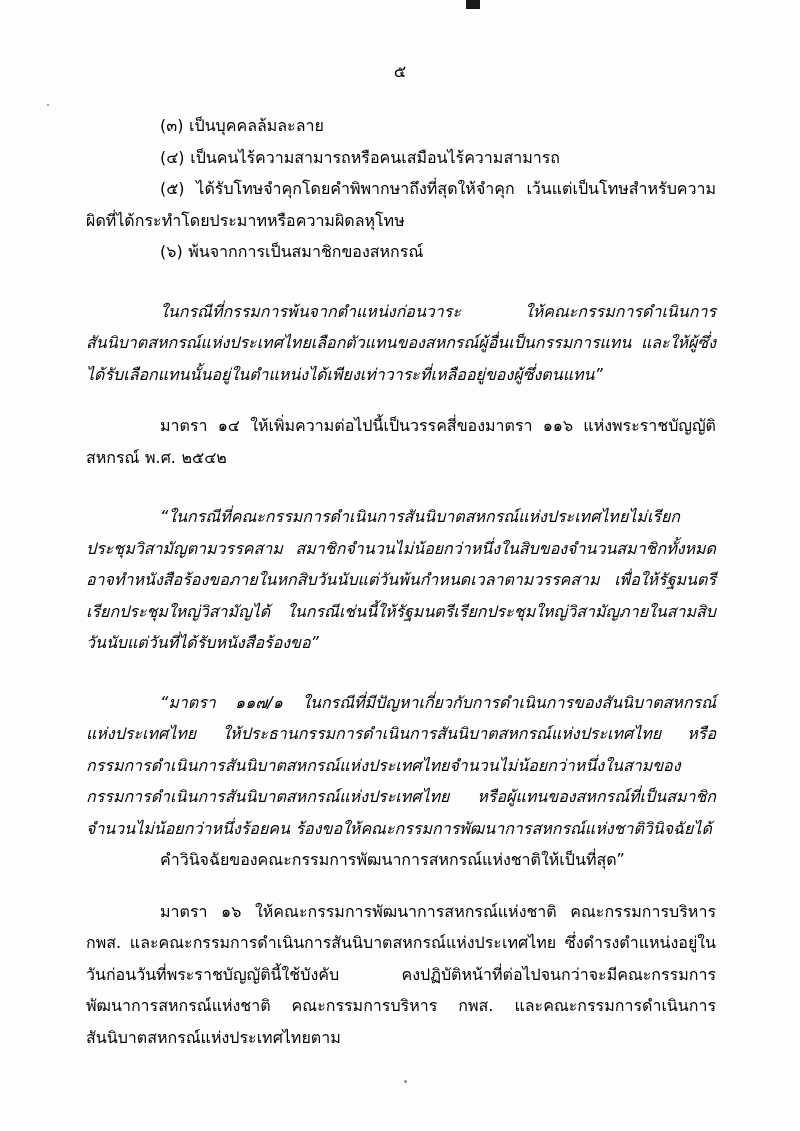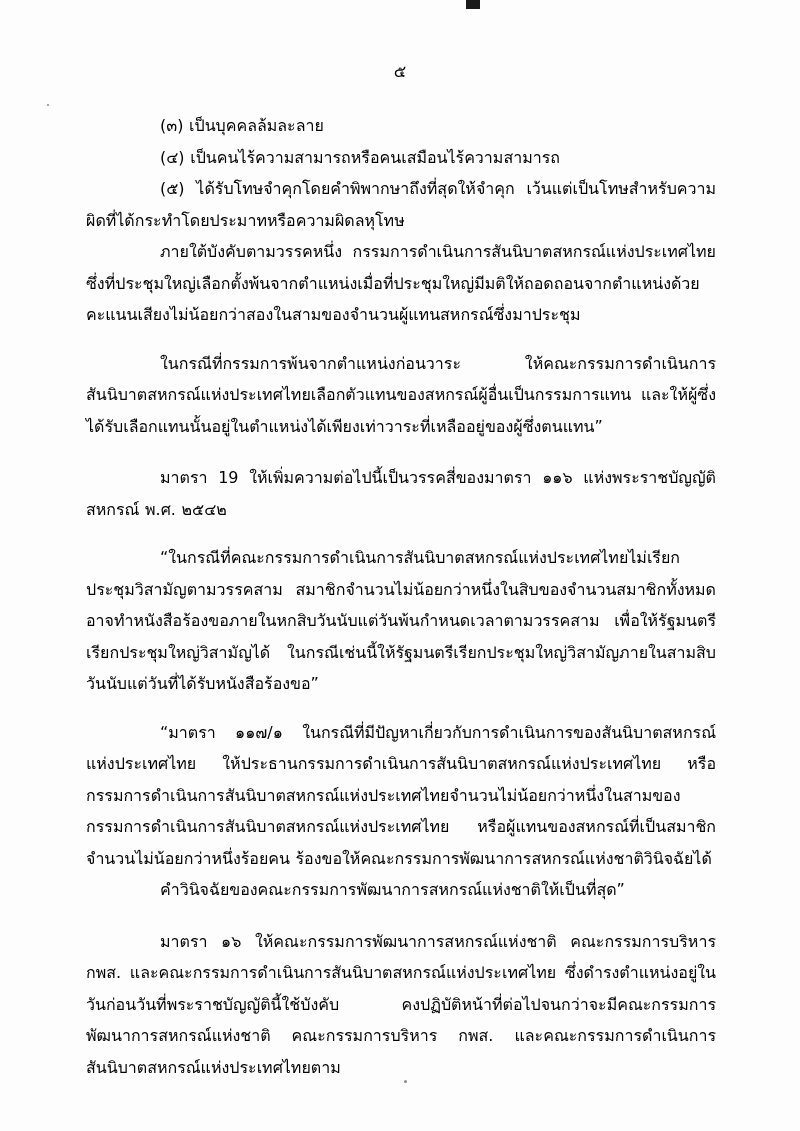--- a/index.html
+++ b/index.html
@@ -63,43 +63,44 @@
     line-height: 31.5px;
     text-align: justify;
     text-justify: inter-word;
     margin: 0;
     word-spacing: 0.5px;
   }
   .para.indent {
     text-indent: 74px;
   }
   .para.gap-top {
-    margin-top: 17px;
+    margin-top: 28px;
+    font-style: italic;
   }
   .para.gap-top-lg {
     margin-top: 20px;
   }
 </style>
 </head>
 <body>
 
 <div class="page">
 
   <div class="scan-mark"></div>
   <div class="speck s1"></div>
   <div class="speck s2"></div>
 
   <div class="page-number">๕</div>
 
   <div class="body-text">
     <p class="para indent">(๓) เป็นบุคคลล้มละลาย</p>
     <p class="para indent">(๔) เป็นคนไร้ความสามารถหรือคนเสมือนไร้ความสามารถ</p>
     <p class="para indent">(๕) ได้รับโทษจำคุกโดยคำพิพากษาถึงที่สุดให้จำคุก เว้นแต่เป็นโทษสำหรับความผิดที่ได้กระทำโดยประมาทหรือความผิดลหุโทษ</p>
-    <p class="para indent">ภายใต้บังคับตามวรรคหนึ่ง กรรมการดำเนินการสันนิบาตสหกรณ์แห่งประเทศไทย ซึ่งที่ประชุมใหญ่เลือกตั้งพ้นจากตำแหน่งเมื่อที่ประชุมใหญ่มีมติให้ถอดถอนจากตำแหน่งด้วยคะแนนเสียงไม่น้อยกว่าสองในสามของจำนวนผู้แทนสหกรณ์ซึ่งมาประชุม</p>
+    <p class="para indent">(๖) พ้นจากการเป็นสมาชิกของสหกรณ์</p>
     <p class="para indent gap-top">ในกรณีที่กรรมการพ้นจากตำแหน่งก่อนวาระ ให้คณะกรรมการดำเนินการสันนิบาตสหกรณ์แห่งประเทศไทยเลือกตัวแทนของสหกรณ์ผู้อื่นเป็นกรรมการแทน และให้ผู้ซึ่งได้รับเลือกแทนนั้นอยู่ในตำแหน่งได้เพียงเท่าวาระที่เหลืออยู่ของผู้ซึ่งตนแทน”</p>
-    <p class="para indent gap-top-lg">มาตรา 19 ให้เพิ่มความต่อไปนี้เป็นวรรคสี่ของมาตรา ๑๑๖ แห่งพระราชบัญญัติสหกรณ์ พ.ศ. ๒๕๔๒</p>
+    <p class="para indent gap-top-lg">มาตรา ๑๔ ให้เพิ่มความต่อไปนี้เป็นวรรคสี่ของมาตรา ๑๑๖ แห่งพระราชบัญญัติสหกรณ์ พ.ศ. ๒๕๔๒</p>
     <p class="para indent gap-top">“ในกรณีที่คณะกรรมการดำเนินการสันนิบาตสหกรณ์แห่งประเทศไทยไม่เรียกประชุมวิสามัญตามวรรคสาม สมาชิกจำนวนไม่น้อยกว่าหนึ่งในสิบของจำนวนสมาชิกทั้งหมด อาจทำหนังสือร้องขอภายในหกสิบวันนับแต่วันพ้นกำหนดเวลาตามวรรคสาม เพื่อให้รัฐมนตรีเรียกประชุมใหญ่วิสามัญได้ ในกรณีเช่นนี้ให้รัฐมนตรีเรียกประชุมใหญ่วิสามัญภายในสามสิบวันนับแต่วันที่ได้รับหนังสือร้องขอ”</p>
     <p class="para indent gap-top">“มาตรา ๑๑๗/๑ ในกรณีที่มีปัญหาเกี่ยวกับการดำเนินการของสันนิบาตสหกรณ์แห่งประเทศไทย ให้ประธานกรรมการดำเนินการสันนิบาตสหกรณ์แห่งประเทศไทย หรือกรรมการดำเนินการสันนิบาตสหกรณ์แห่งประเทศไทยจำนวนไม่น้อยกว่าหนึ่งในสามของกรรมการดำเนินการสันนิบาตสหกรณ์แห่งประเทศไทย หรือผู้แทนของสหกรณ์ที่เป็นสมาชิกจำนวนไม่น้อยกว่าหนึ่งร้อยคน ร้องขอให้คณะกรรมการพัฒนาการสหกรณ์แห่งชาติวินิจฉัยได้</p>
     <p class="para indent">คำวินิจฉัยของคณะกรรมการพัฒนาการสหกรณ์แห่งชาติให้เป็นที่สุด”</p>
     <p class="para indent gap-top-lg">มาตรา ๑๖ ให้คณะกรรมการพัฒนาการสหกรณ์แห่งชาติ คณะกรรมการบริหาร กพส. และคณะกรรมการดำเนินการสันนิบาตสหกรณ์แห่งประเทศไทย ซึ่งดำรงตำแหน่งอยู่ในวันก่อนวันที่พระราชบัญญัตินี้ใช้บังคับ คงปฏิบัติหน้าที่ต่อไปจนกว่าจะมีคณะกรรมการพัฒนาการสหกรณ์แห่งชาติ คณะกรรมการบริหาร กพส. และคณะกรรมการดำเนินการสันนิบาตสหกรณ์แห่งประเทศไทยตาม</p>
   </div>
 
 </div>
 
 </body></html>

